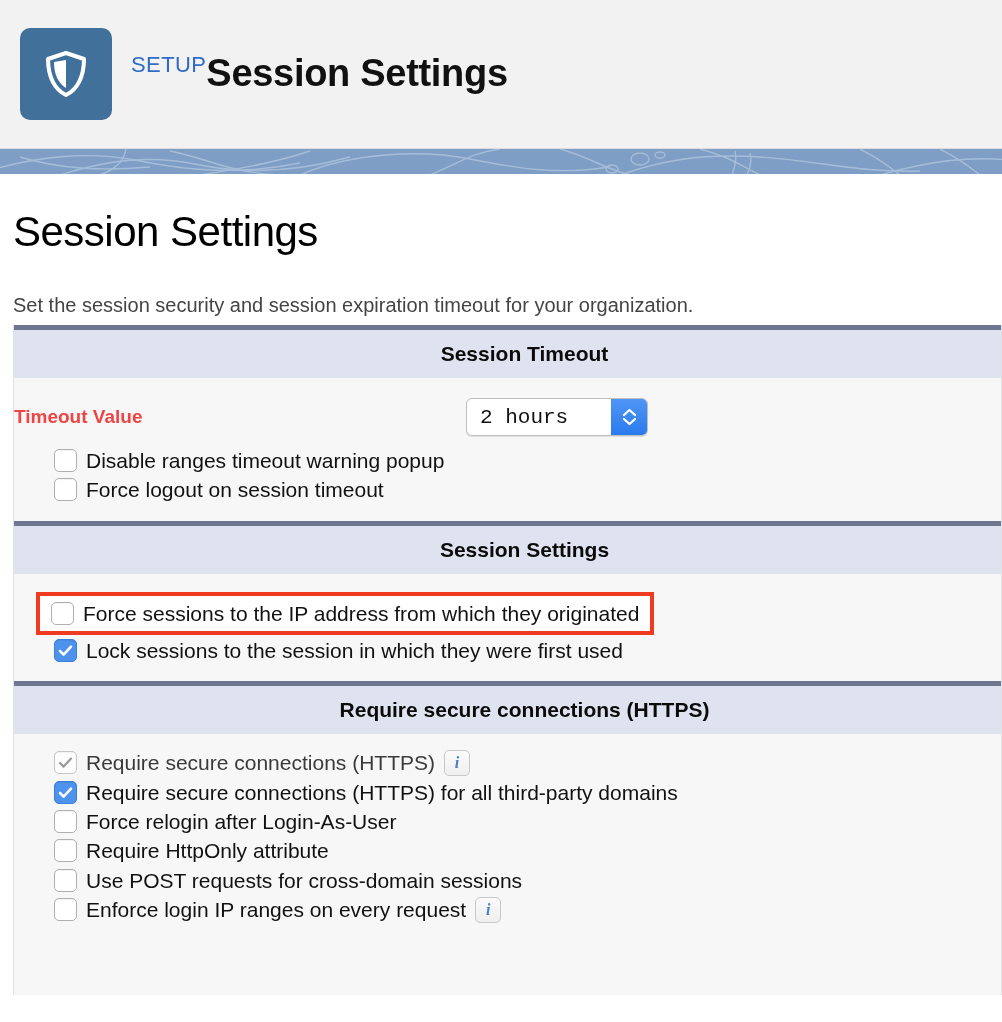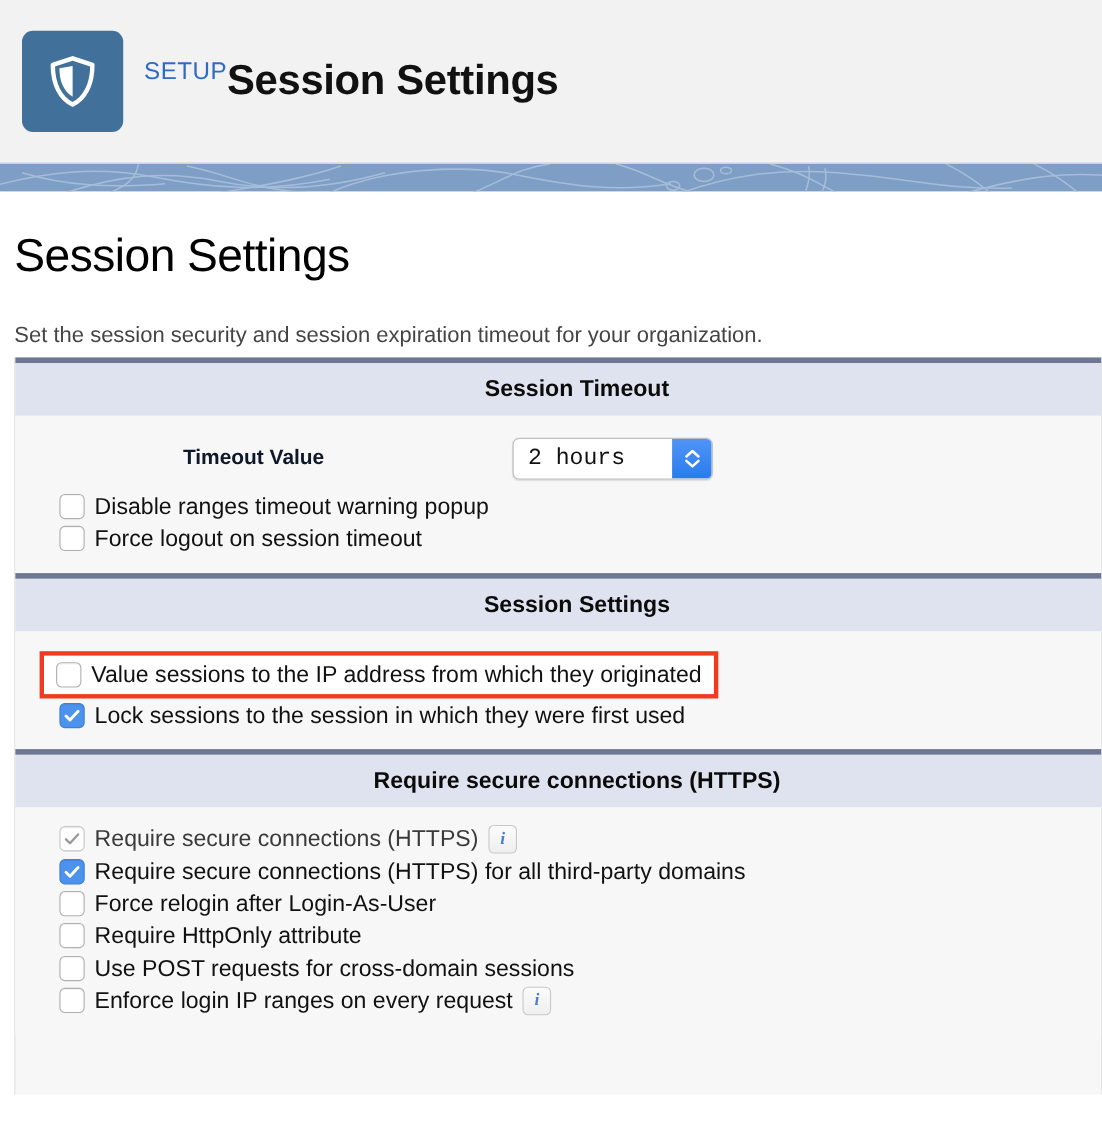--- a/index.html
+++ b/index.html
@@ -105,24 +105,24 @@
   }
 
   
   .timeout-row {
     display: flex;
     align-items: center;
     padding: 6px 0 10px 0;
   }
   .timeout-label {
     width: 452px;
-    text-align: center;
+    text-align: left;
     font-size: 19px;
     font-weight: bold;
-    color: #0f172a;
+    color: #ef4444;
     padding-right: 19px;
   }
   .mac-select {
     position: relative;
     width: 182px;
     height: 38px;
     background: #FFFFFF;
     border: 1px solid #BFBFBF;
     border-radius: 6px;
     box-shadow: 0 1px 1px rgba(0,0,0,0.10);
@@ -300,21 +300,21 @@
       </div>
     </div>
 
     <div class="section-header">Session Settings</div>
     <div class="section-body">
 
       <div class="hl-wrap">
         <div class="highlight-box">
           <div class="cb-row">
             <span class="cb"></span>
-            <span class="cb-label">Value sessions to the IP address from which they originated</span>
+            <span class="cb-label">Force sessions to the IP address from which they originated</span>
           </div>
         </div>
       </div>
 
       <div class="cb-row">
         <span class="cb checked">
           <svg width="17" height="17" viewBox="0 0 17 17">
               <path d="M3 9 L6.6 12.6 L14 4.6" fill="none" stroke-width="2.6" stroke-linecap="round" stroke-linejoin="round"></path>
             </svg>
         </span>

